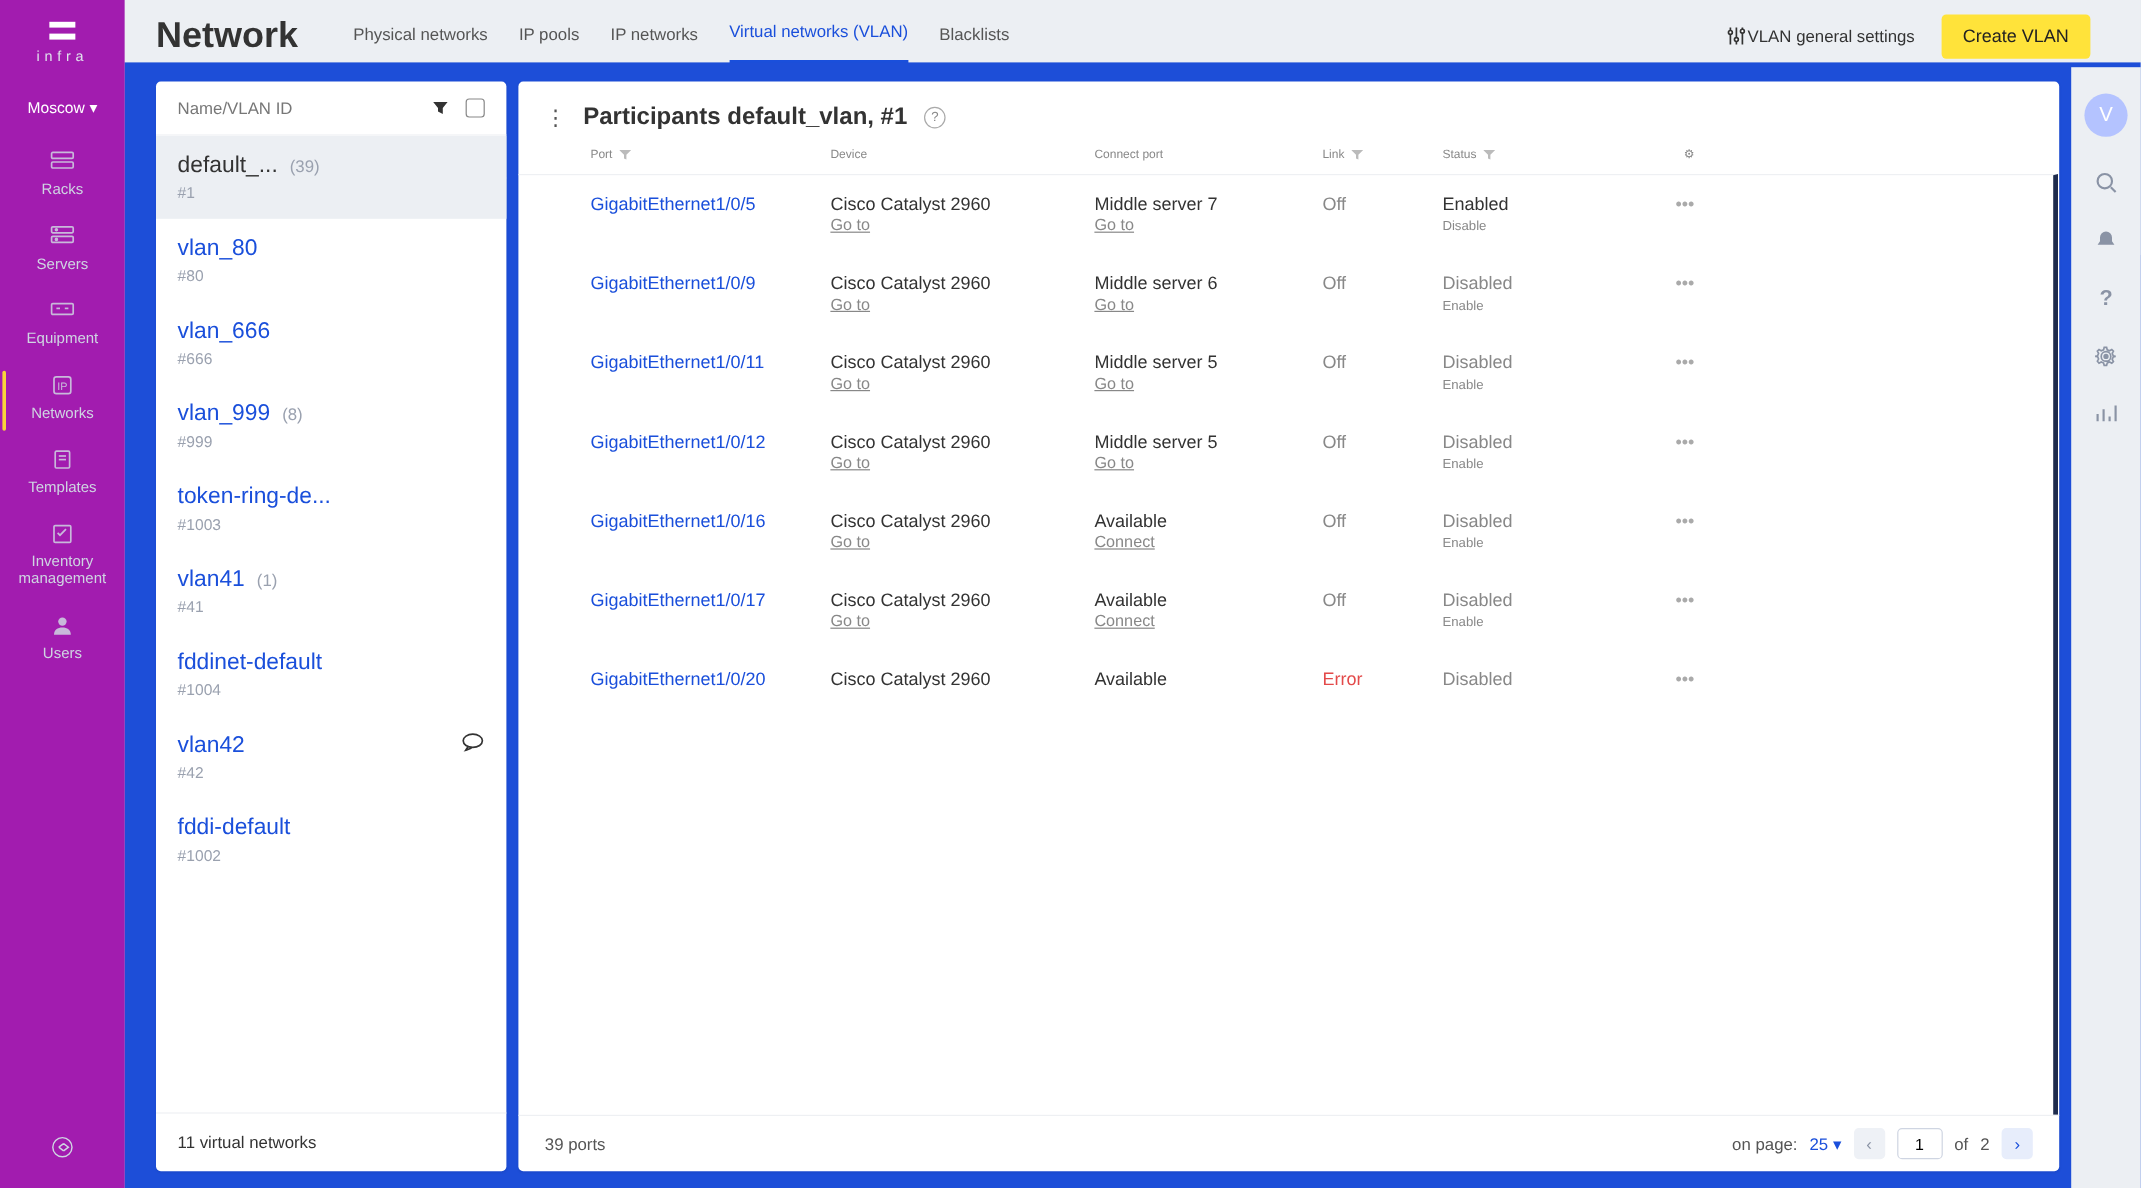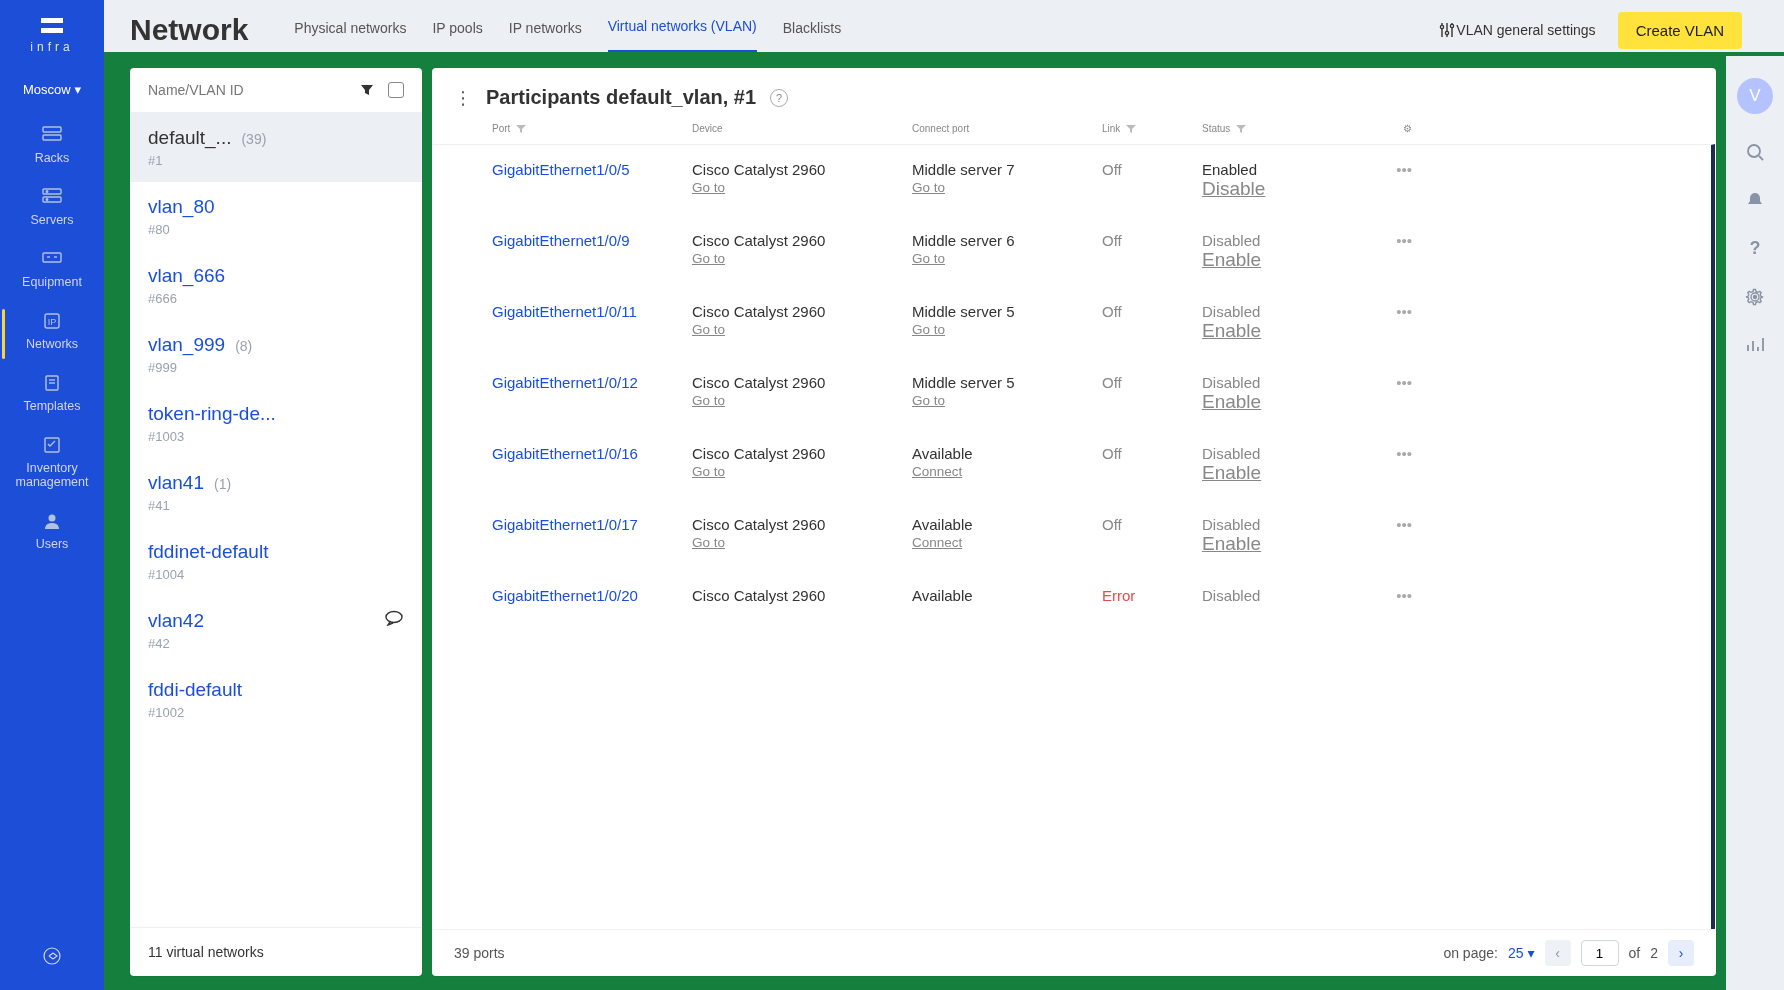--- a/index.html
+++ b/index.html
@@ -1,20 +1,20 @@
 <!DOCTYPE html>
 <html><head>
 <meta charset="utf-8">
 <style>
 html,body{margin:0;padding:0;height:100%;font-family:"Segoe UI",Arial,sans-serif;background:#eceff3;color:#333;font-size:14px}
 *{box-sizing:border-box}
 .app{display:flex;height:100vh;width:100vw;overflow:hidden}
 
 
-.rail{width:104px;background:#1d4ed8;color:#cfd5e2;display:flex;flex-direction:column;align-items:center;padding-top:18px;flex-shrink:0}
+.rail{width:104px;background:#a21caf;color:#cfd5e2;display:flex;flex-direction:column;align-items:center;padding-top:18px;flex-shrink:0}
 .rail .logo{font-size:22px;color:#fff;margin-bottom:6px}
 .rail .brand{letter-spacing:4px;font-size:12px;color:#dfe3ec;margin-bottom:28px}
 .rail .loc{font-size:13px;color:#fff;margin-bottom:20px;display:flex;align-items:center;gap:4px}
 .rail .item{width:100%;text-align:center;padding:8px 4px 14px;font-size:12.5px;color:#cfd5e2;cursor:pointer}
 .rail .item .ic{display:block;margin:0 auto 6px;width:24px;height:20px;opacity:.85}
 .rail .item.active{position:relative}
 .rail .item.active::before{content:"";position:absolute;left:2px;top:6px;bottom:6px;width:3px;background:#f9d43a;border-radius:2px}
 .rail .spacer{flex:1}
 .rail .foot{width:36px;height:36px;border-radius:50%;display:flex;align-items:center;justify-content:center;color:#cfd5e2;margin-bottom:16px;font-size:16px}
 
@@ -22,21 +22,21 @@
 .main{flex:1;display:flex;flex-direction:column;min-width:0}
 .topbar{display:flex;align-items:center;padding:8px 42px 0 26px;gap:22px;background:#eceff3}
 .topbar h1{font-size:30px;font-weight:600;color:#333;margin:0 24px 0 0}
 .tabs{display:flex;gap:26px;align-items:flex-end}
 .tab{padding:10px 0 16px;color:#555;cursor:pointer;white-space:nowrap}
 .tab.active{color:#1a4fdb;border-bottom:3px solid #1a4fdb;margin-bottom:-1px}
 .topbar .grow{flex:1}
 .settings-link{display:flex;align-items:center;gap:0;color:#333;cursor:pointer}
 .btn-primary{background:#ffe33a;border:none;padding:10px 18px;border-radius:4px;font-size:15px;color:#222;cursor:pointer}
 
-.work{flex:1;display:flex;min-height:0;background:#15803d;padding:4px 0 0 0}
+.work{flex:1;display:flex;min-height:0;background:#1d4ed8;padding:4px 0 0 0}
 
 
 .list{width:292px;background:#fff;margin:12px 0 14px 26px;border-radius:4px;box-shadow:0 1px 2px rgba(0,0,0,.06);display:flex;flex-direction:column;min-height:0}
 .list-head{display:flex;align-items:center;justify-content:space-between;padding:14px 18px;color:#777;font-size:14px;border-bottom:1px solid #eef0f3}
 .list-head .icons{display:flex;align-items:center;gap:14px;color:#444}
 .chk{width:16px;height:16px;border:1.5px solid #888;border-radius:3px;display:inline-block}
 .list-body{flex:1;overflow:auto}
 .li{padding:14px 18px;cursor:pointer;position:relative}
 .li .name{color:#1a4fdb;font-size:19px}
 .li .cnt{color:#9aa1af;margin-left:10px}
@@ -57,21 +57,21 @@
 .funnel{width:10px;height:10px;display:inline-block}
 .gear{color:#888}
 .rows{flex:1;overflow:auto;border-top:1px solid #eef0f3;border-right:4px solid #1e2b4d;margin-right:1px}
 .row{display:grid;grid-template-columns:200px 220px 190px 100px 160px 50px;padding:16px 22px 16px 60px;font-size:15px}
 .row .port{color:#1a4fdb}
 .row .sub a{color:#888;text-decoration:underline;font-size:13.5px}
 .row .mutxt{color:#888}
 .row .err{color:#e34a4a}
 .row .stat{color:#333}
 .row .stat.mut{color:#888}
-.row .act a{color:#888;text-decoration:underline;font-size:19px}
+.row .act a{color:#888;font-size:11px}
 .row .dots{color:#aaa;text-align:right}
 
 .dfoot{display:flex;align-items:center;justify-content:space-between;padding:10px 22px;border-top:1px solid #eef0f3;color:#555}
 .pager{display:flex;align-items:center;gap:10px}
 .pg-btn{width:26px;height:26px;border-radius:4px;display:inline-flex;align-items:center;justify-content:center;background:#eef1f6;color:#8a93a5;cursor:pointer}
 .pg-btn.on{background:#e7edfb;color:#1a4fdb}
 .pg-in{width:38px;height:26px;border:1px solid #cfd5e2;border-radius:4px;text-align:center}
 .perpage{color:#1a4fdb;display:inline-flex;align-items:flex-start;gap:4px;cursor:pointer}
 
 

